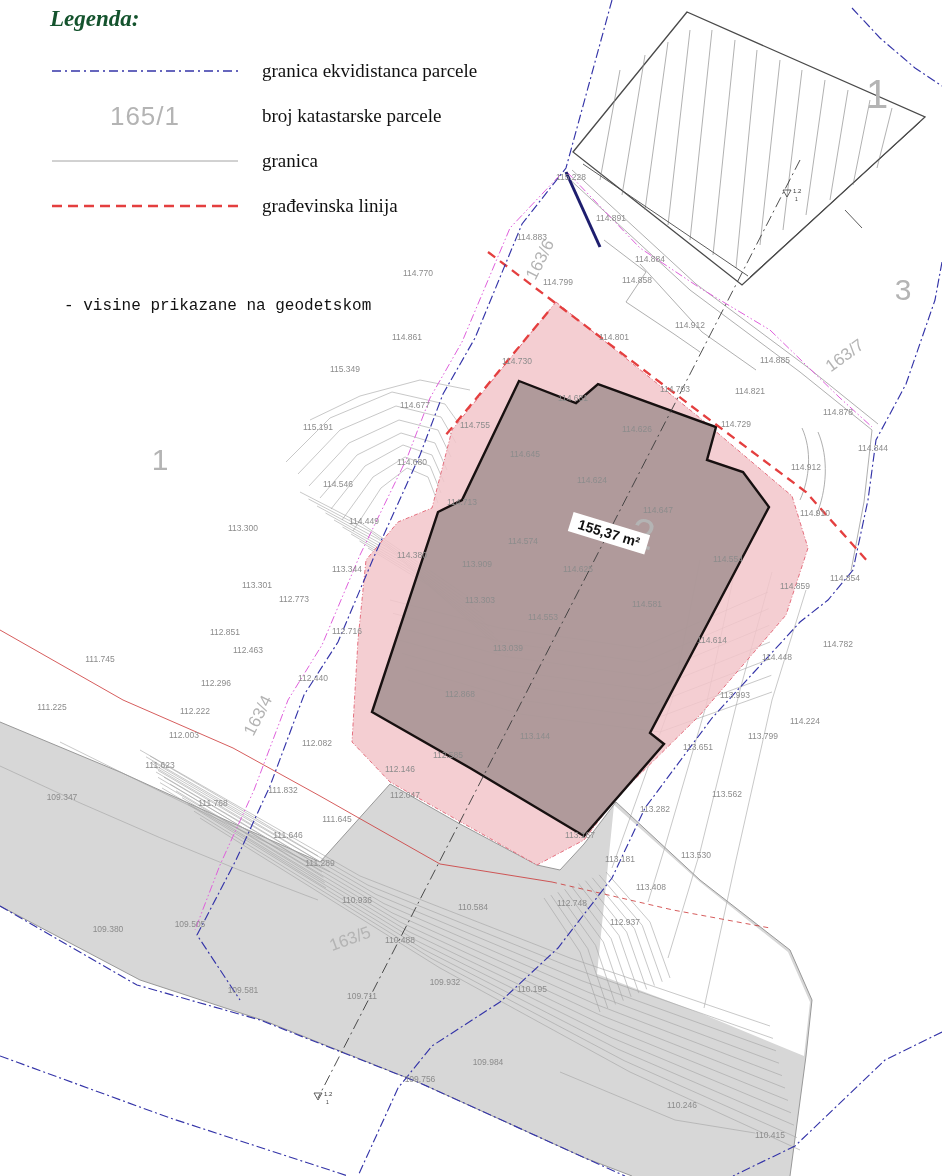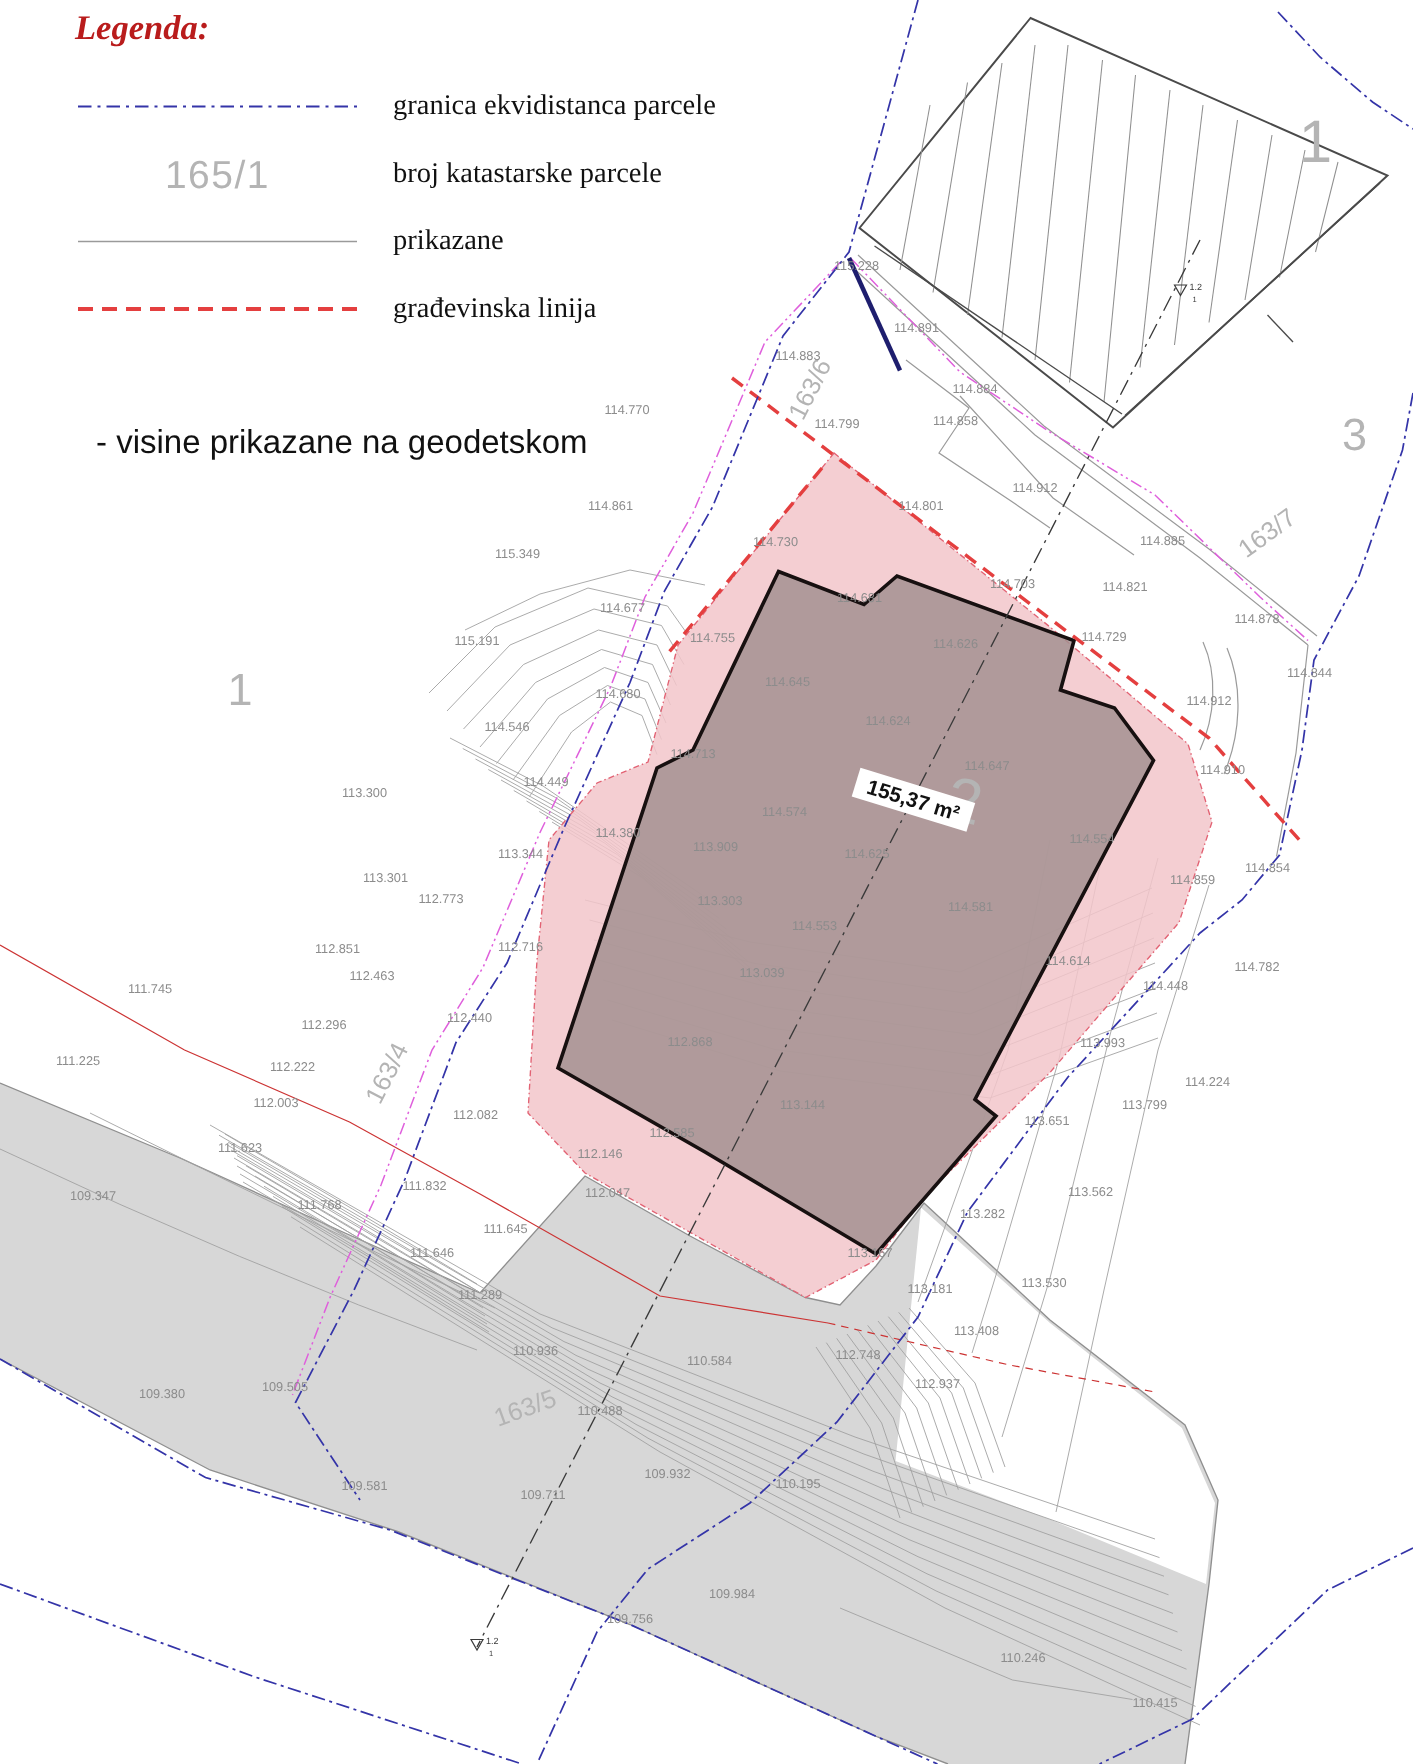--- a/index.html
+++ b/index.html
@@ -1,27 +1,27 @@
 <!DOCTYPE html>
 <html><head>
 <meta charset="utf-8">
 <style>
   html,body{margin:0;padding:0;}
   body{width:942px;height:1176px;position:relative;background:#fff;overflow:hidden;
        font-family:"Liberation Sans",sans-serif;}
   #map{position:absolute;left:0;top:0;}
   .legend{position:absolute;left:50px;top:6px;z-index:5;}
   .legend-heading{font-family:"Liberation Serif",serif;font-style:italic;font-weight:bold;
-       font-size:23px;color:#b91c1c;margin-bottom:24px;}
+       font-size:23px;color:#14532d;margin-bottom:24px;}
   .legend-row{display:flex;align-items:center;gap:22px;margin-bottom:15px;height:30px;}
   .legend-sample{width:190px;display:flex;align-items:center;justify-content:center;flex:0 0 190px;}
   .legend-sample.txt{font-size:26px;letter-spacing:1px;}
   .legend-label{font-family:"Liberation Serif",serif;font-size:19px;color:#111;white-space:nowrap;}
-  .notes{position:absolute;left:64px;top:280px;z-index:5;font-family:Liberation Sans, sans-serif;
-       font-size:22px;color:#111;line-height:1.35;width:330px;}
+  .notes{position:absolute;left:64px;top:296px;z-index:5;font-family:Liberation Mono, monospace;
+       font-size:16px;color:#111;line-height:1.35;width:330px;}
 </style>
 </head>
 <body>
 
 <svg id="map" width="942" height="1176" viewBox="0 0 942 1176">
     <rect x="0" y="0" width="942" height="1176" fill="#fff"></rect>
     <polygon points="0,722 120,772 230,822 320,862 390,784 460,824 537,865 560,870 584,844 616,802 700,880 790,950 812,1000 806,1056 790,1176 0,1176" fill="#d7d7d7"></polygon>
     <polygon points="0,906 140,980 265,1021 420,1083 585,1158 632,1176 0,1176" fill="#fff"></polygon>
     <polygon points="614,805 700,882 788,952 810,1002 804,1056 700,1013 597,974" fill="#fff"></polygon>
     <path d="M0,722 L120,772 L230,822 L320,862 L390,784 L460,824 L537,865 L560,870 L584,844 L616,802 L700,880 L790,950 L812,1000 L806,1056 L790,1176" fill="none" stroke="#8f8f8f" stroke-width="0.9"></path>
@@ -256,21 +256,21 @@
       <div class="legend-row">
         <span class="legend-sample txt" style="color: rgb(180, 180, 180);">165/1</span>
         <span class="legend-label">broj katastarske parcele</span>
       </div>
       <div class="legend-row">
         <span class="legend-sample">
           <svg width="190" height="10">
             <line x1="2" y1="5" x2="188" y2="5" stroke="#9a9a9a" stroke-width="0.9"></line>
           </svg>
         </span>
-        <span class="legend-label">prikazane</span>
+        <span class="legend-label">granica</span>
       </div>
       <div class="legend-row">
         <span class="legend-sample">
           <svg width="190" height="10">
             <line x1="2" y1="5" x2="188" y2="5" stroke="#e43f3f" stroke-width="2.6" stroke-dasharray="10,6"></line>
           </svg>
         </span>
         <span class="legend-label">građevinska linija</span>
       </div>
     </div>

